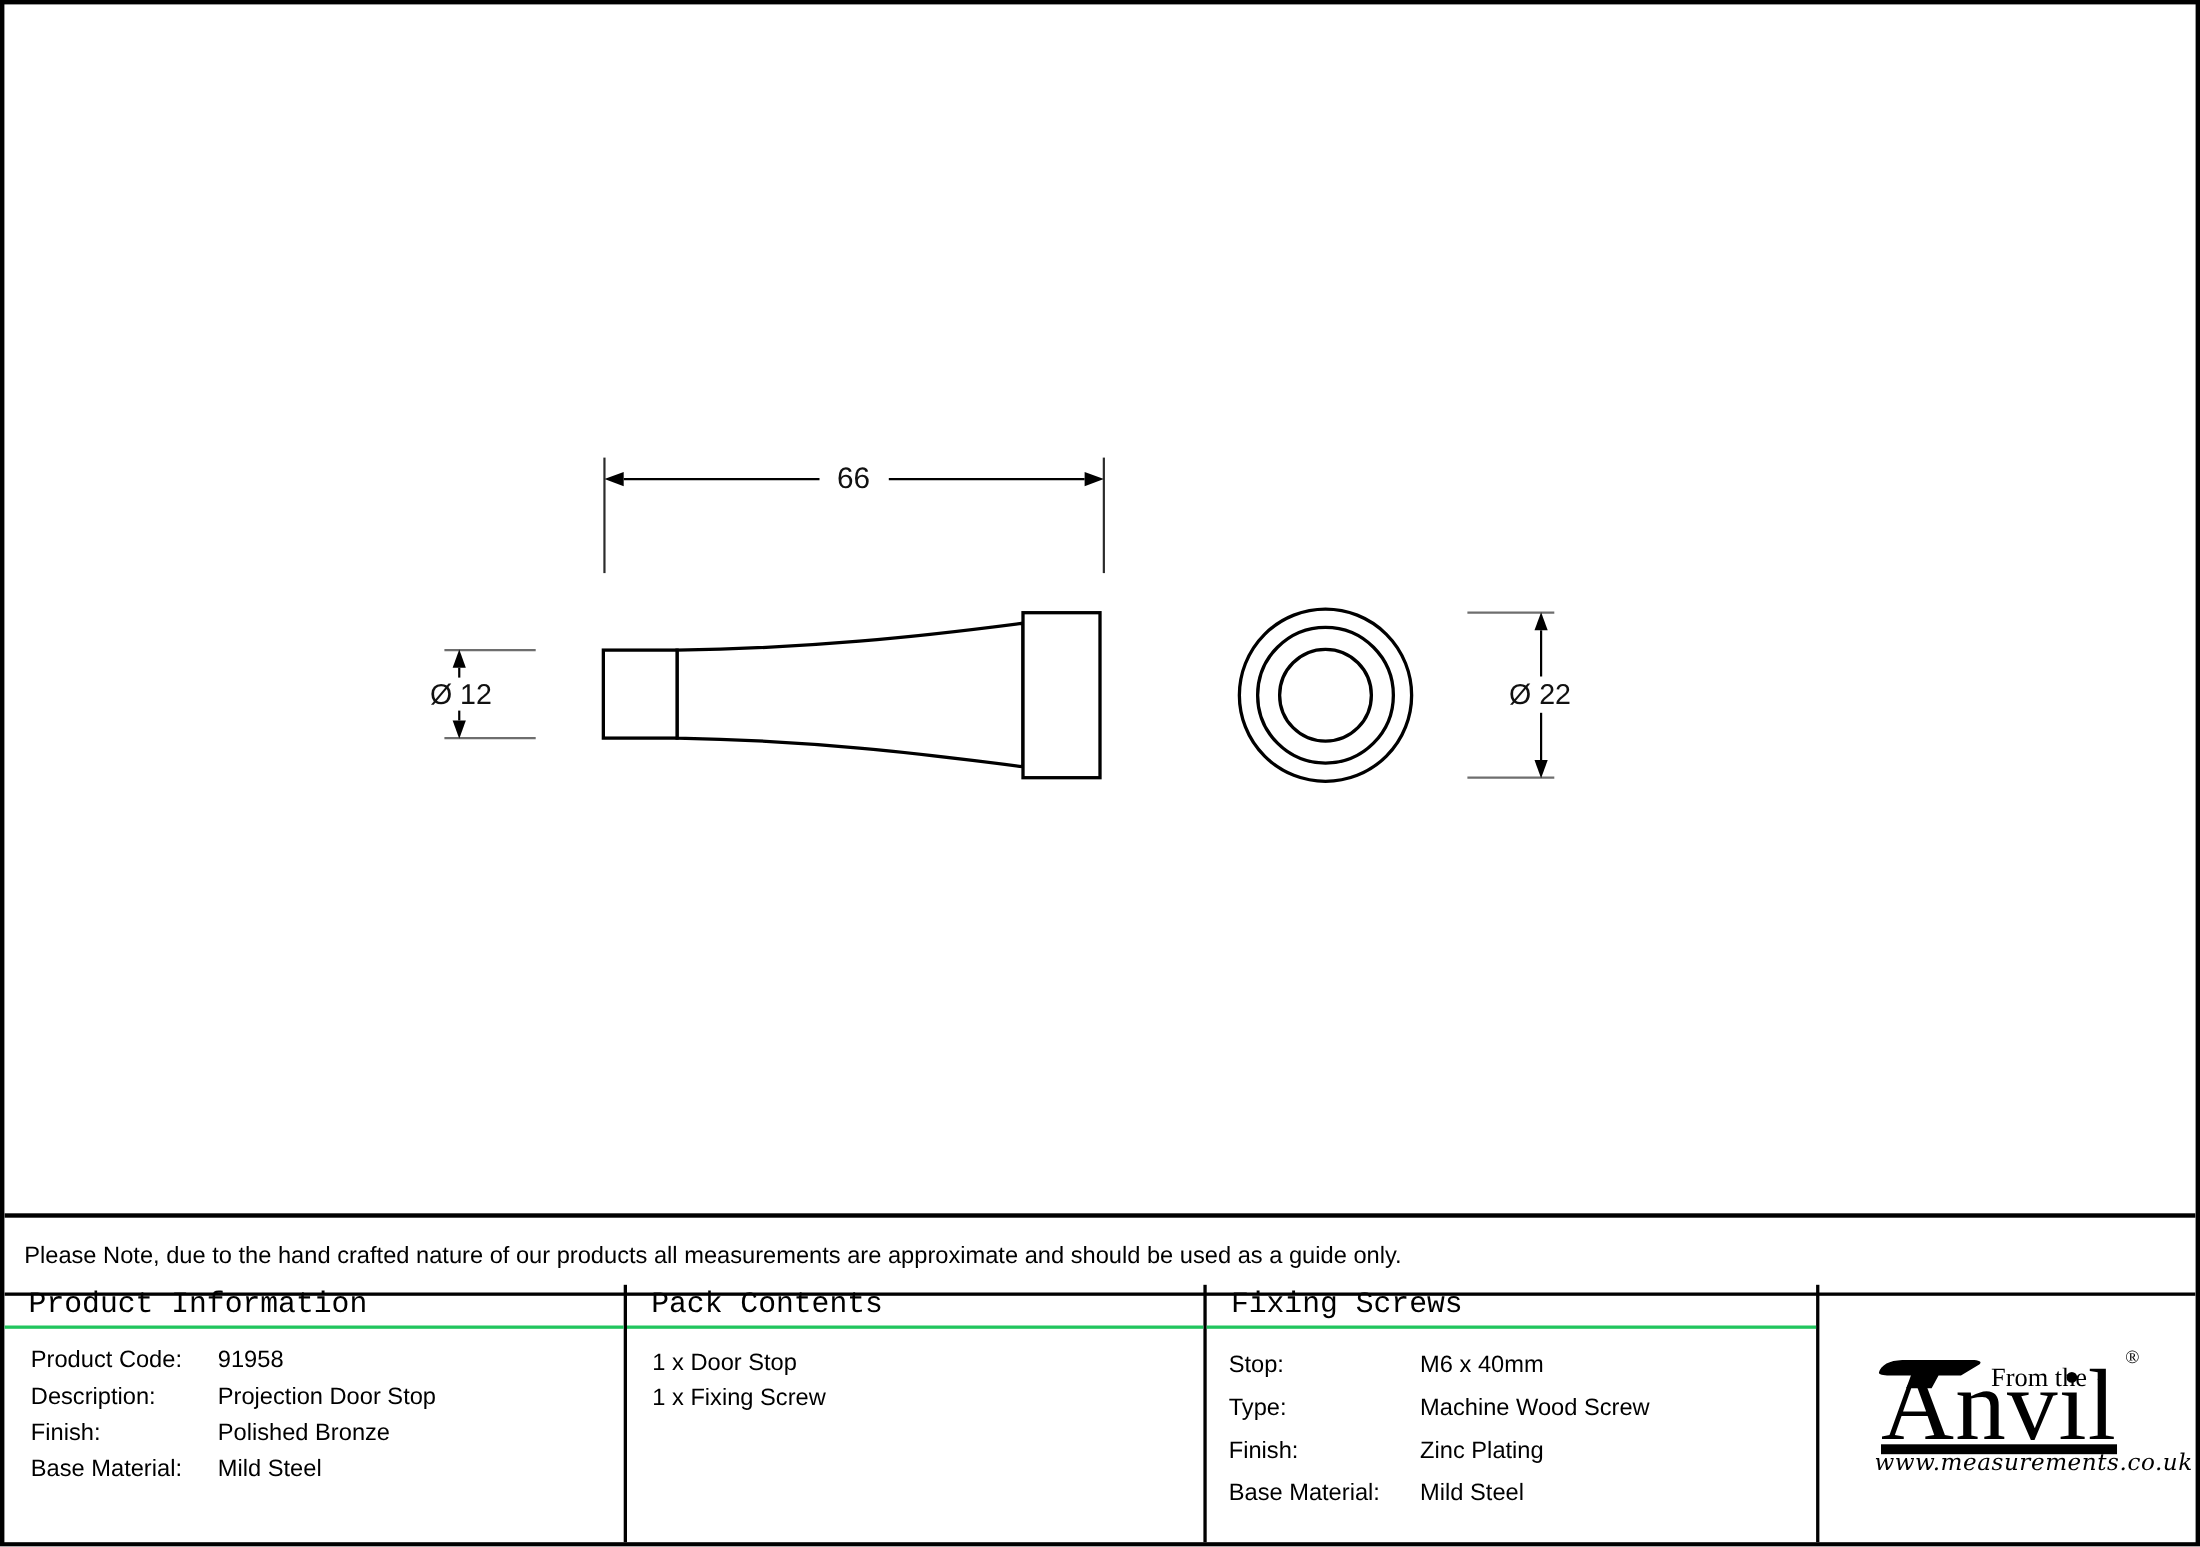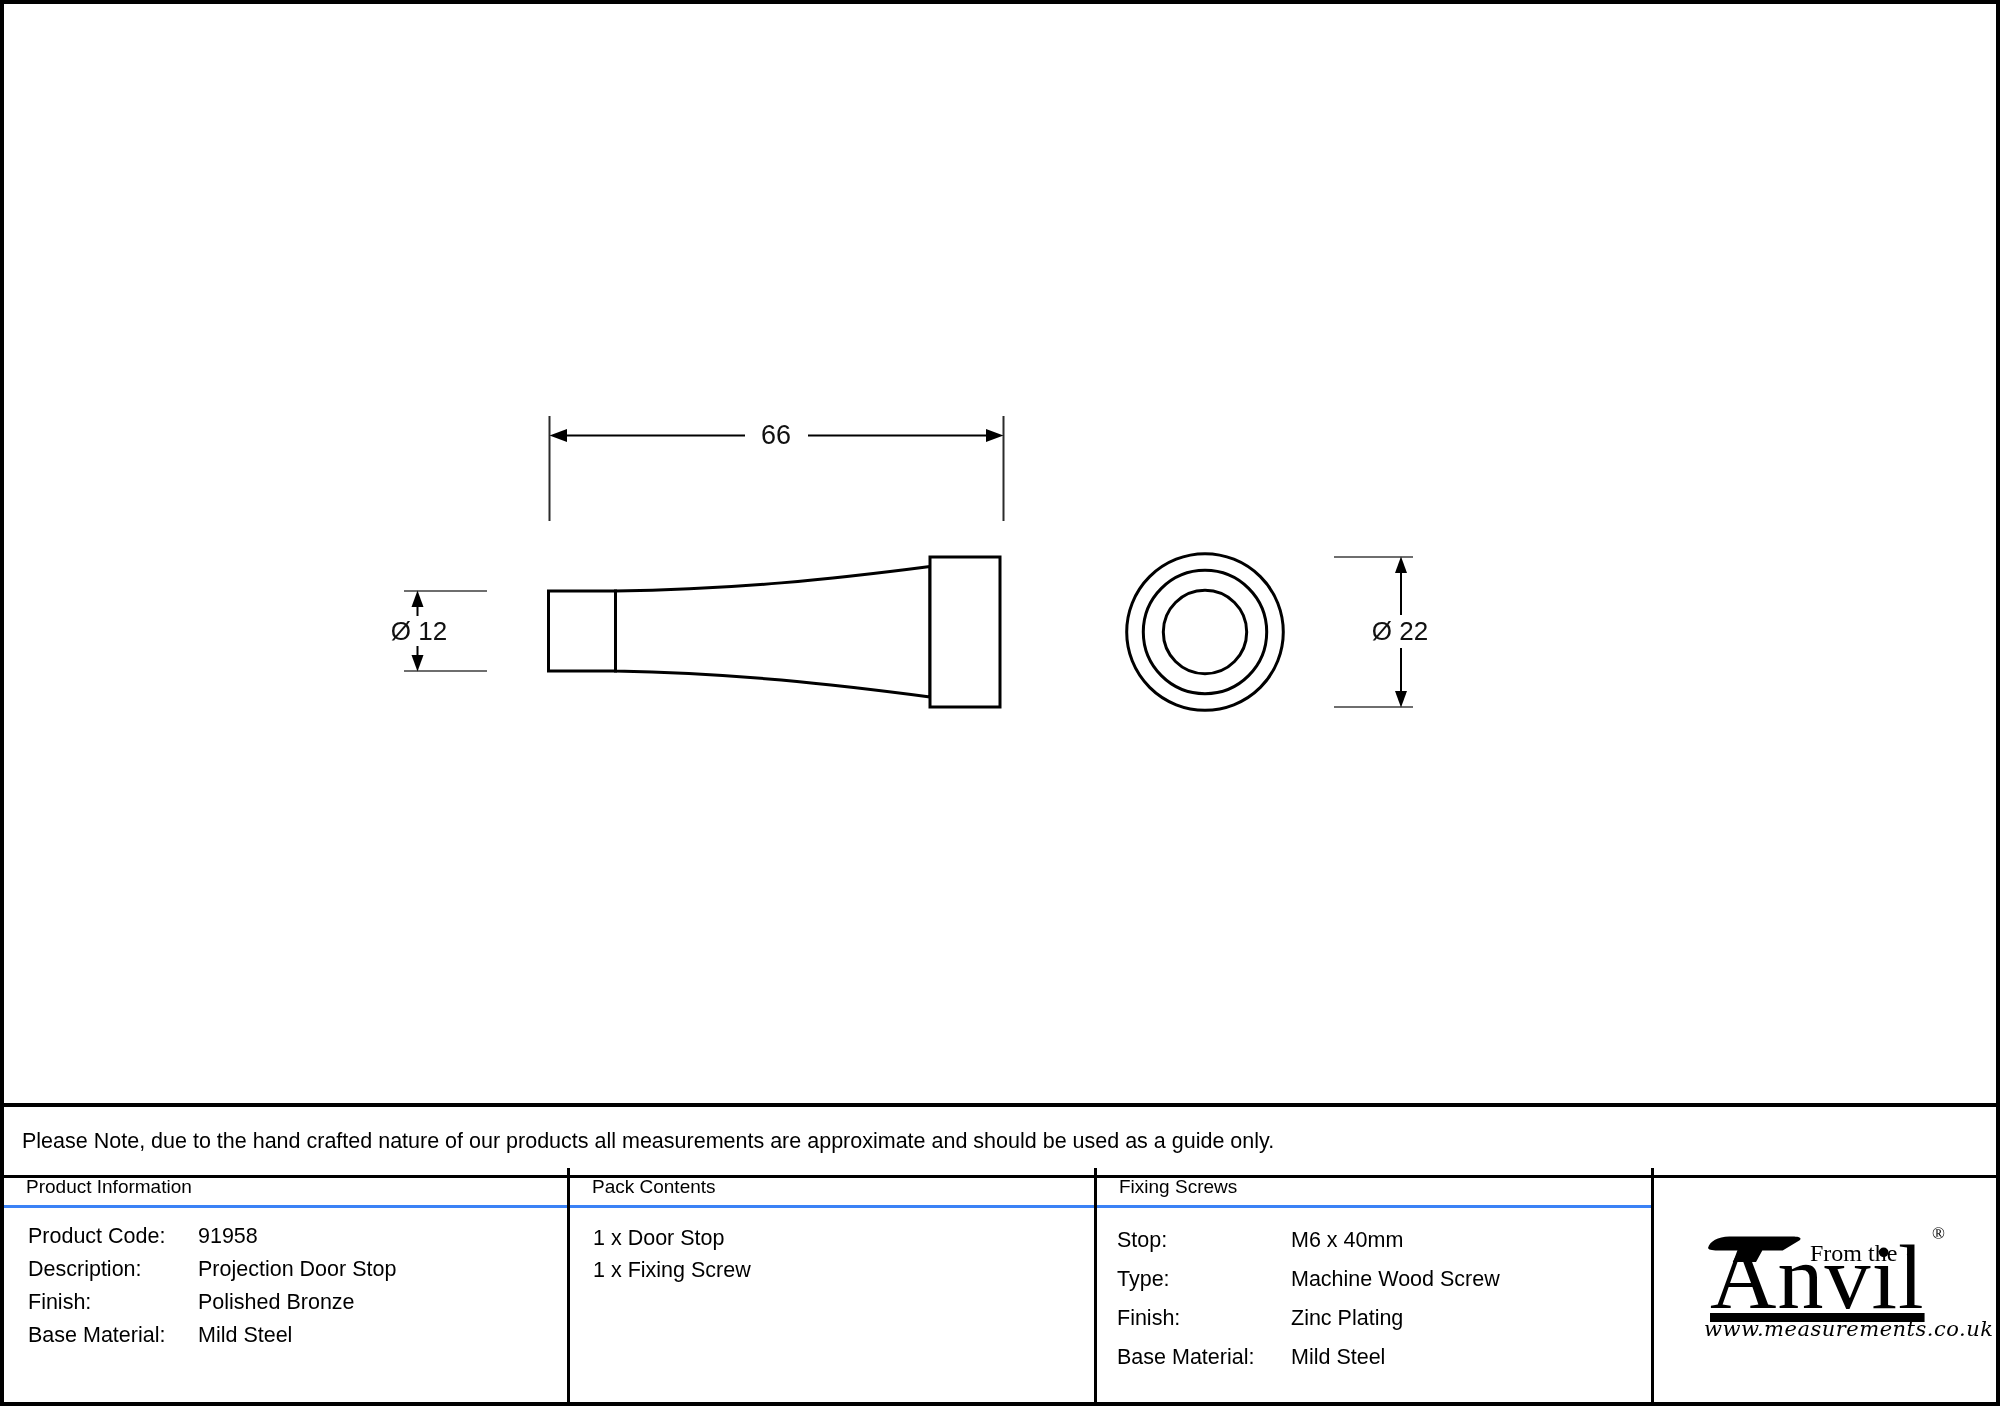--- a/index.html
+++ b/index.html
@@ -30,22 +30,22 @@
   .spec-table{
     position:absolute;left:0;top:1164px;width:1992px;height:238px;
     display:flex;box-sizing:border-box;
   }
   .col{box-sizing:border-box;height:238px;}
   .col-product{width:566px;border-right:3px solid #000;}
   .col-pack{width:527px;border-right:3px solid #000;}
   .col-screws{width:557px;border-right:3px solid #000;}
   .col-logo{flex:1;position:relative;}
   .col-header{
-    height:40px;box-sizing:border-box;border-bottom:3px solid #3b82f6;
-    display:flex;align-items:center;padding-left:22px;font-size:19px;
+    height:40px;box-sizing:border-box;border-bottom:3px solid #22c55e;
+    display:flex;align-items:center;padding-left:22px;font-size:27px;font-family:Liberation Mono, monospace;
   }
   .col-body{box-sizing:border-box;font-size:21.5px;}
   .col-product .col-body{padding:12px 0 0 24px;}
   .col-pack .col-body{padding:14px 0 0 23px;}
   .col-screws .col-body{padding:13px 0 0 20px;}
   .kv-row{display:flex;}
   .col-product .kv-row{line-height:33px;}
   .col-screws .kv-row{line-height:39px;}
   .col-product .k{width:170px;flex:none;}
   .col-screws .k{width:174px;flex:none;}

